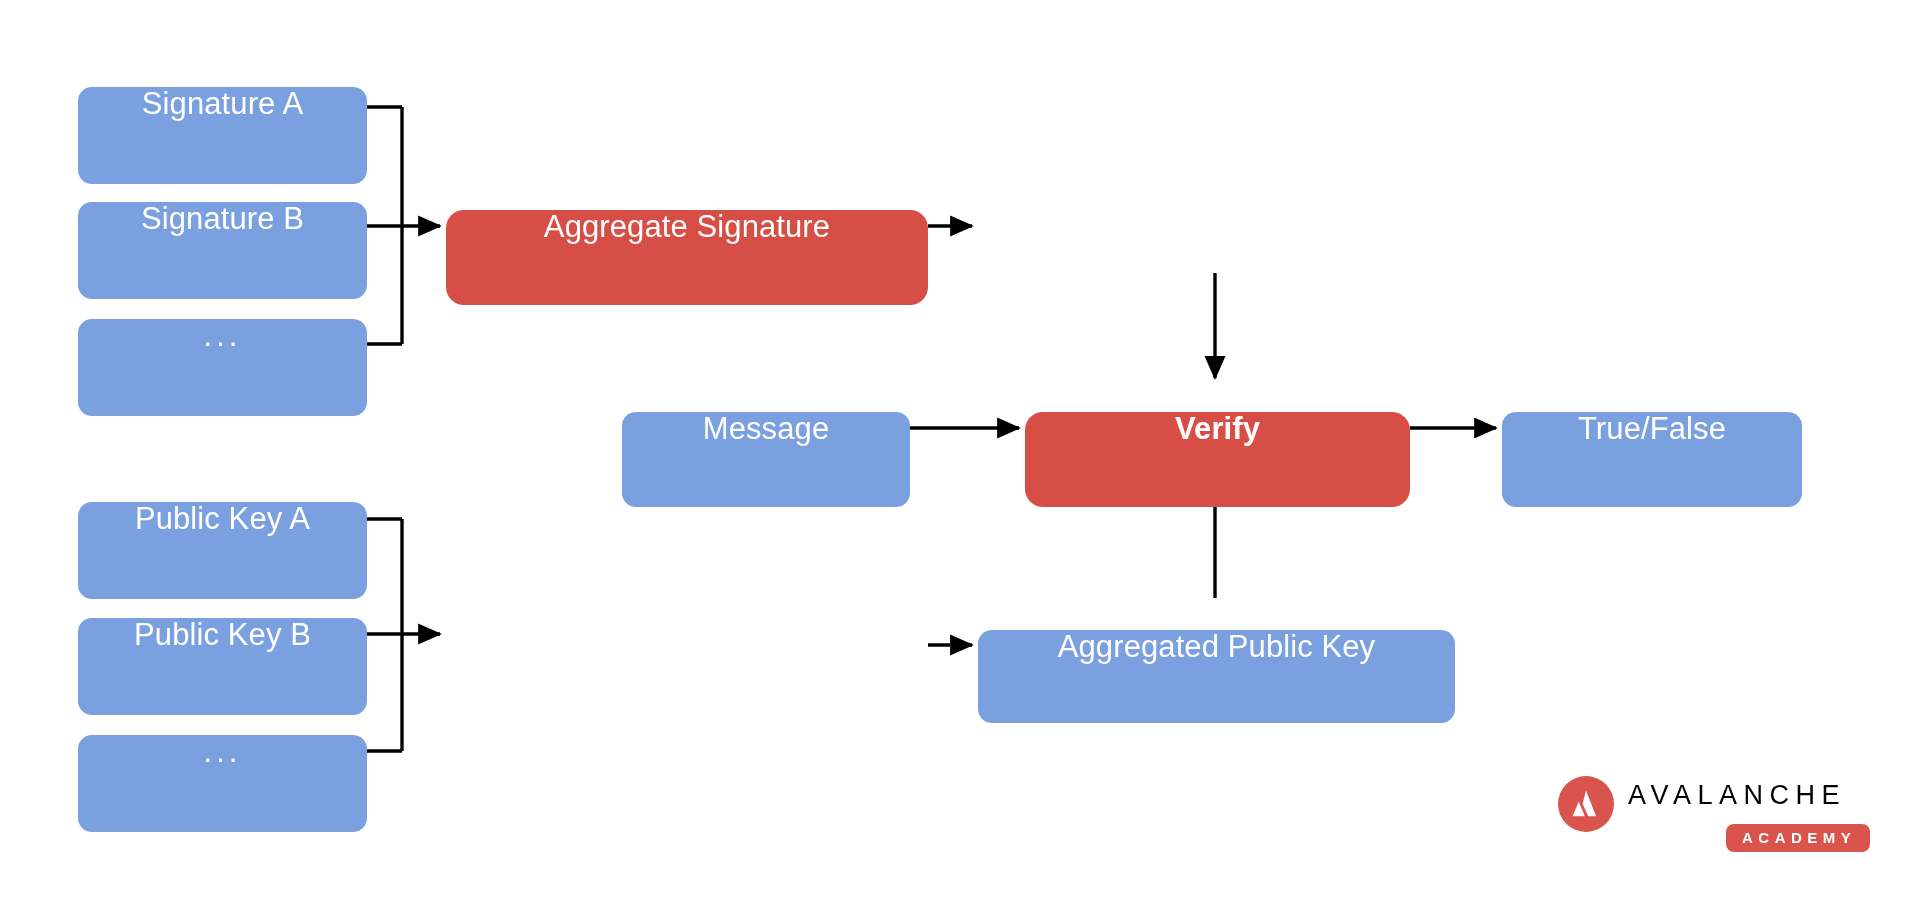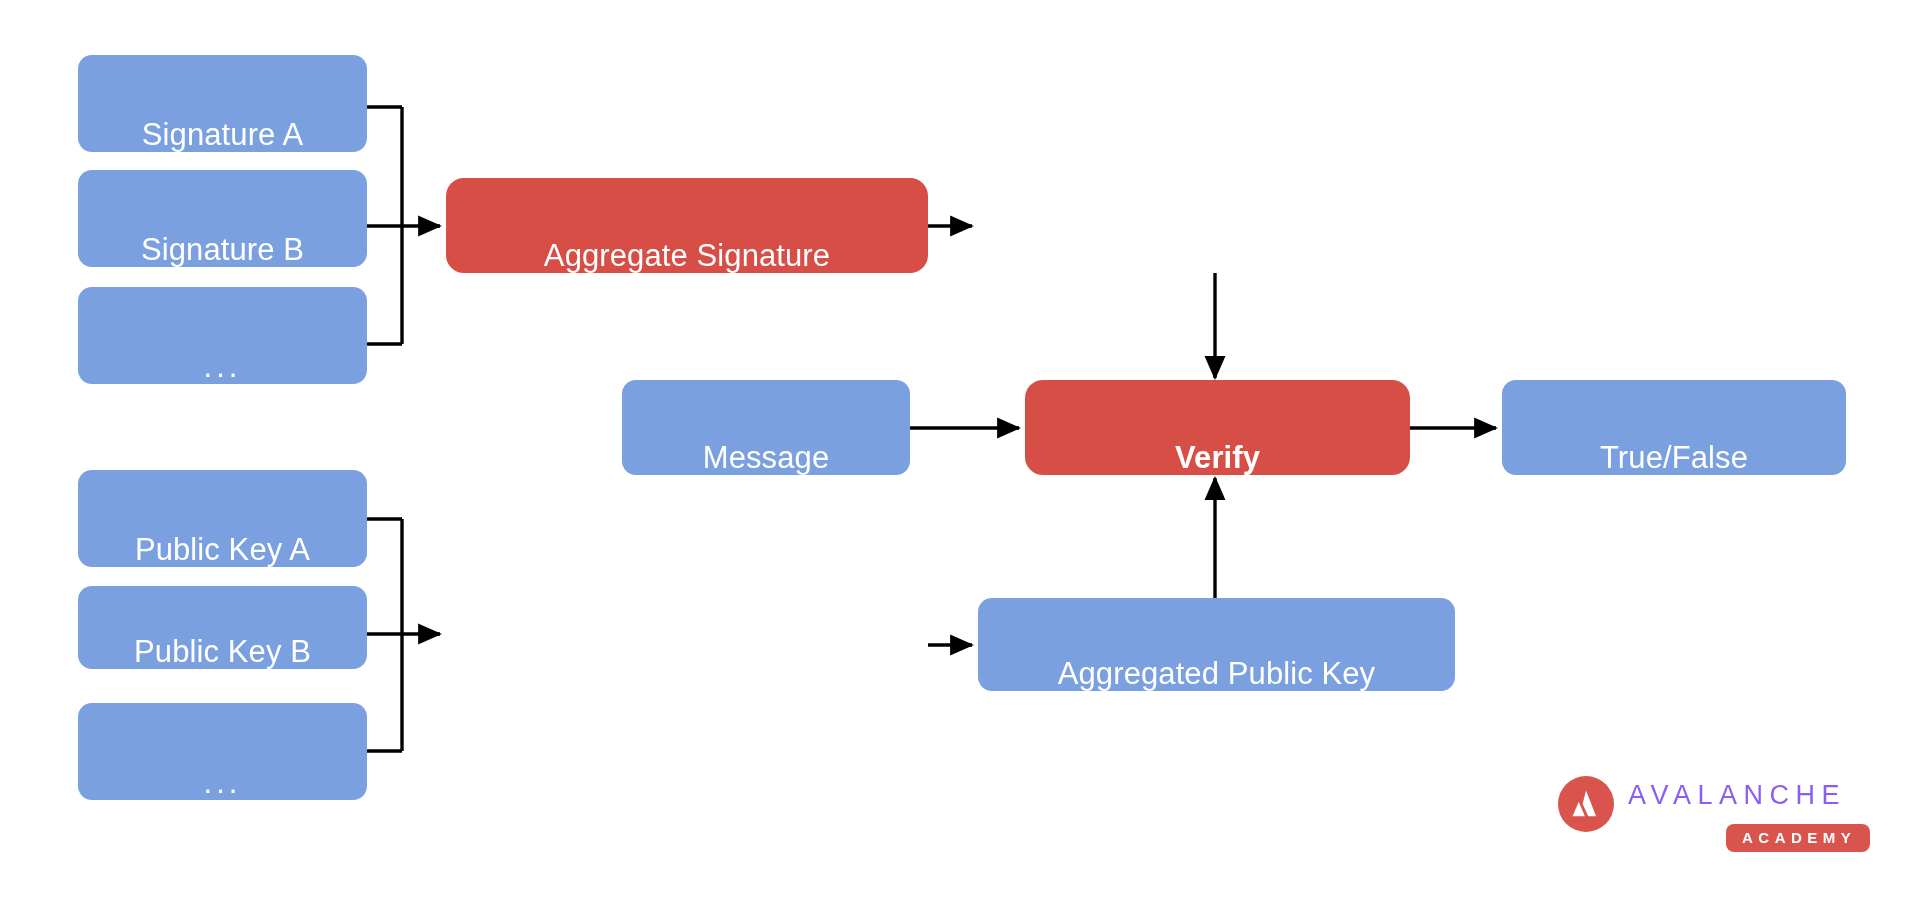--- a/index.html
+++ b/index.html
@@ -19,32 +19,33 @@
     width: 1920px;
     height: 904px;
     background: #ffffff;
   }
 
   
   .node {
     position: absolute;
     box-sizing: border-box;
     display: flex;
-    align-items: flex-end;
+    align-items: flex-start;
     justify-content: center;
     border-radius: 14px;
     color: #ffffff;
     font-family: "Liberation Sans", sans-serif;
     font-size: 31px;
     font-weight: 400;
     line-height: 1.1;
     letter-spacing: 0.1px;
     text-align: center;
     white-space: nowrap;
     user-select: none;
+    margin-top: 32px;
   }
   .node.blue { background: #7ba0e0; }
   .node.red  { background: #d74e47; border-radius: 18px; }
   .node.bold { font-weight: 700; }
   .node.ellipsis {
     font-size: 31px;
     letter-spacing: 4px;
   }
 
   
@@ -73,21 +74,21 @@
     height: 56px;
   }
   .logo-word {
     position: absolute;
     left: 70px;
     top: 8px;
     font-family: "Liberation Sans", sans-serif;
     font-size: 27px;
     font-weight: 400;
     letter-spacing: 6.5px;
-    color: #8b5cf6;
+    color: #000000;
     white-space: nowrap;
   }
   .logo-badge {
     position: absolute;
     left: 168px;
     top: 52px;
     background: #d9544d;
     border-radius: 8px;
     padding: 5px 14px 6px 16px;
     font-family: "Liberation Sans", sans-serif;
@@ -157,29 +158,29 @@
 
 
   <div class="node blue" style="left:622px; top:380px; width:288px; height:95px;">
     <span>Message</span>
   </div>
 
   <div class="node red bold" style="left:1025px; top:380px; width:385px; height:95px;">
     <span>Verify</span>
   </div>
 
-  <div class="node blue" style="left:1502px; top:380px; width:344px; height:95px;">
+  <div class="node blue" style="left:1502px; top:380px; width:300px; height:95px;">
     <span>True/False</span>
   </div>
 
   <div class="node blue" style="left:78px; top:470px; width:289px; height:97px;">
     <span>Public Key A</span>
   </div>
 
-  <div class="node blue" style="left:78px; top:586px; width:289px; height:83px;">
+  <div class="node blue" style="left:78px; top:586px; width:289px; height:97px;">
     <span>Public Key B</span>
   </div>
 
   <div class="node blue ellipsis" style="left:78px; top:703px; width:289px; height:97px;">
     <span>...</span>
   </div>
 
 
   <div class="node blue" style="left:978px; top:598px; width:477px; height:93px;">
     <span>Aggregated Public Key</span>

